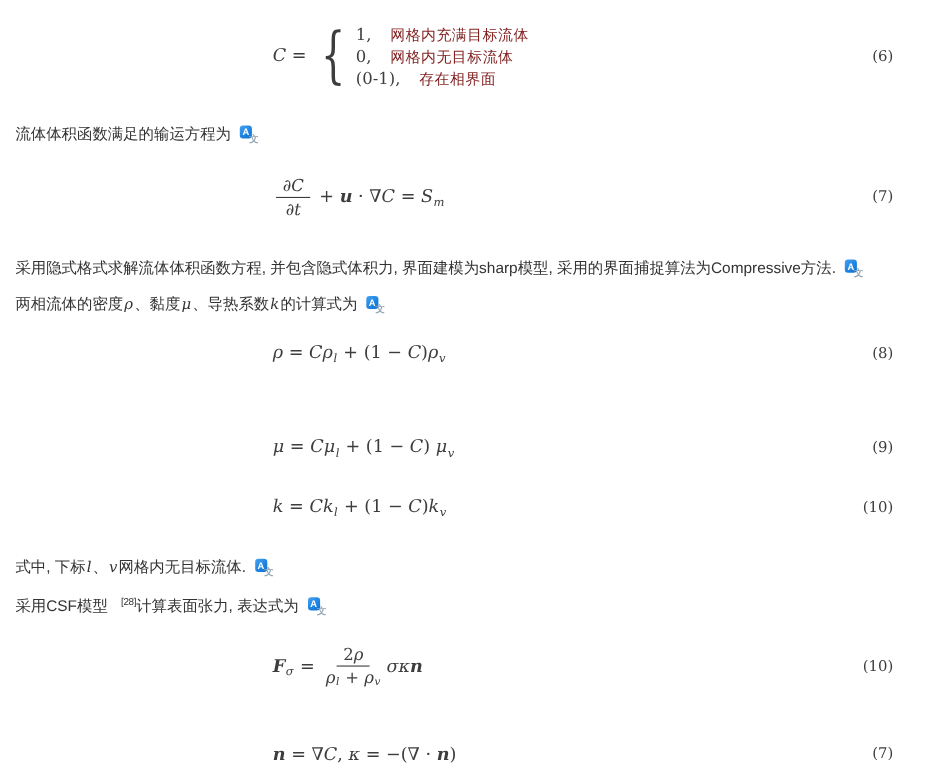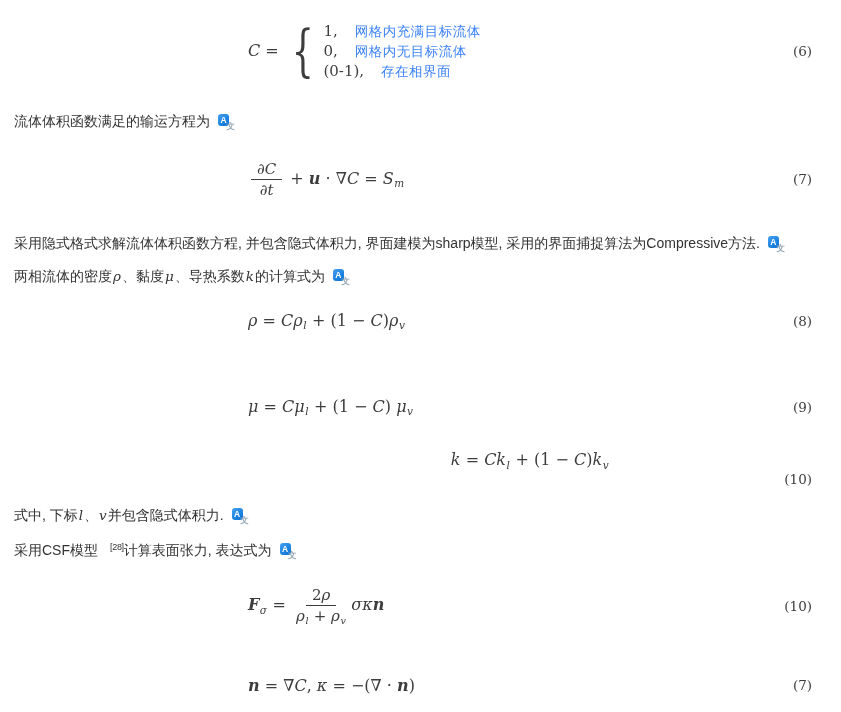--- a/index.html
+++ b/index.html
@@ -45,27 +45,27 @@
   .frac .msub{font-size:9.5px;vertical-align:-2.5px;}
 
   
   .cases-wrap{display:inline-flex;align-items:center;vertical-align:middle;}
   .brace{font-size:56px;line-height:1;display:inline-block;
          transform:scaleX(0.62);transform-origin:center;margin-left:1px;}
   .cases-col{display:inline-flex;flex-direction:column;row-gap:1px;margin-left:3px;}
   .case-row{display:flex;align-items:baseline;line-height:19px;white-space:pre;}
   .case-val{font-size:15px;margin-right:17px;}
   .case-label{font-family:"Liberation Sans","DejaVu Sans",sans-serif;
-              font-size:13.5px;letter-spacing:0.5px;color:#3b82f6;}
+              font-size:13.5px;letter-spacing:0.5px;color:#7f1d1d;}
 
   #eq6{top:14px;height:74px;}
   #eq7{top:157px;height:44px;}
   #eq8{top:310px;height:22px;}
   #eq9{top:396px;height:22px;}
-  #eq10{top:450px;height:22px;flex-direction:column;}
+  #eq10{top:450px;height:22px;}
   #eq11{top:583px;height:46px;}
   #eq12{top:674px;height:22px;}
   #p1{top:113px;}
   #p2{top:235px;}
   #p3{top:268px;}
   #p4{top:507px;}
   #p5{top:539px;}
 </style>
 </head>
 <body>
@@ -103,21 +103,21 @@
     <span class="eq-content"><span class="mi">μ</span><span class="mu"> = </span><span class="mi">Cμ</span><span class="msub">l</span><span class="mu"> + (1 − </span><span class="mi">C</span><span class="mu">) </span><span class="mi">μ</span><span class="msub">v</span></span>
     <span class="eq-num">(9)</span>
   </div>
 
   <div class="eq-row" id="eq10">
     <span class="eq-content"><span class="mi">k</span><span class="mu"> = </span><span class="mi">Ck</span><span class="msub">l</span><span class="mu"> + (1 − </span><span class="mi">C</span><span class="mu">)</span><span class="mi">k</span><span class="msub">v</span></span>
     <span class="eq-num">(10)</span>
   </div>
 
   <div class="para" id="p4">
-    <span><span class="pcjk">式中, 下标</span><span class="pvar">l</span><span class="pcjk">、</span><span class="pvar">v</span><span class="pcjk">并包含隐式体积力.</span></span><span class="tr-icon"><span class="tr-a">A</span><span class="tr-z">文</span></span>
+    <span><span class="pcjk">式中, 下标</span><span class="pvar">l</span><span class="pcjk">、</span><span class="pvar">v</span><span class="pcjk">网格内无目标流体.</span></span><span class="tr-icon"><span class="tr-a">A</span><span class="tr-z">文</span></span>
   </div>
 
   <div class="para" id="p5">
     <span><span class="pcjk">采用CSF模型</span><span class="psup">[28]</span><span class="pcjk">计算表面张力, 表达式为</span></span><span class="tr-icon"><span class="tr-a">A</span><span class="tr-z">文</span></span>
   </div>
 
   <div class="eq-row" id="eq11">
     <span class="eq-content"><span class="mb">F</span><span class="msub">σ</span><span class="mu"> = </span><span class="frac"><span class="frac-num"><span class="mu">2</span><span class="mi">ρ</span></span><span class="frac-den"><span class="mi">ρ</span><span class="msub">l</span><span class="mu"> + </span><span class="mi">ρ</span><span class="msub">v</span></span></span><span class="mi">σκ</span><span class="mb">n</span></span>
     <span class="eq-num">(10)</span>
   </div>

